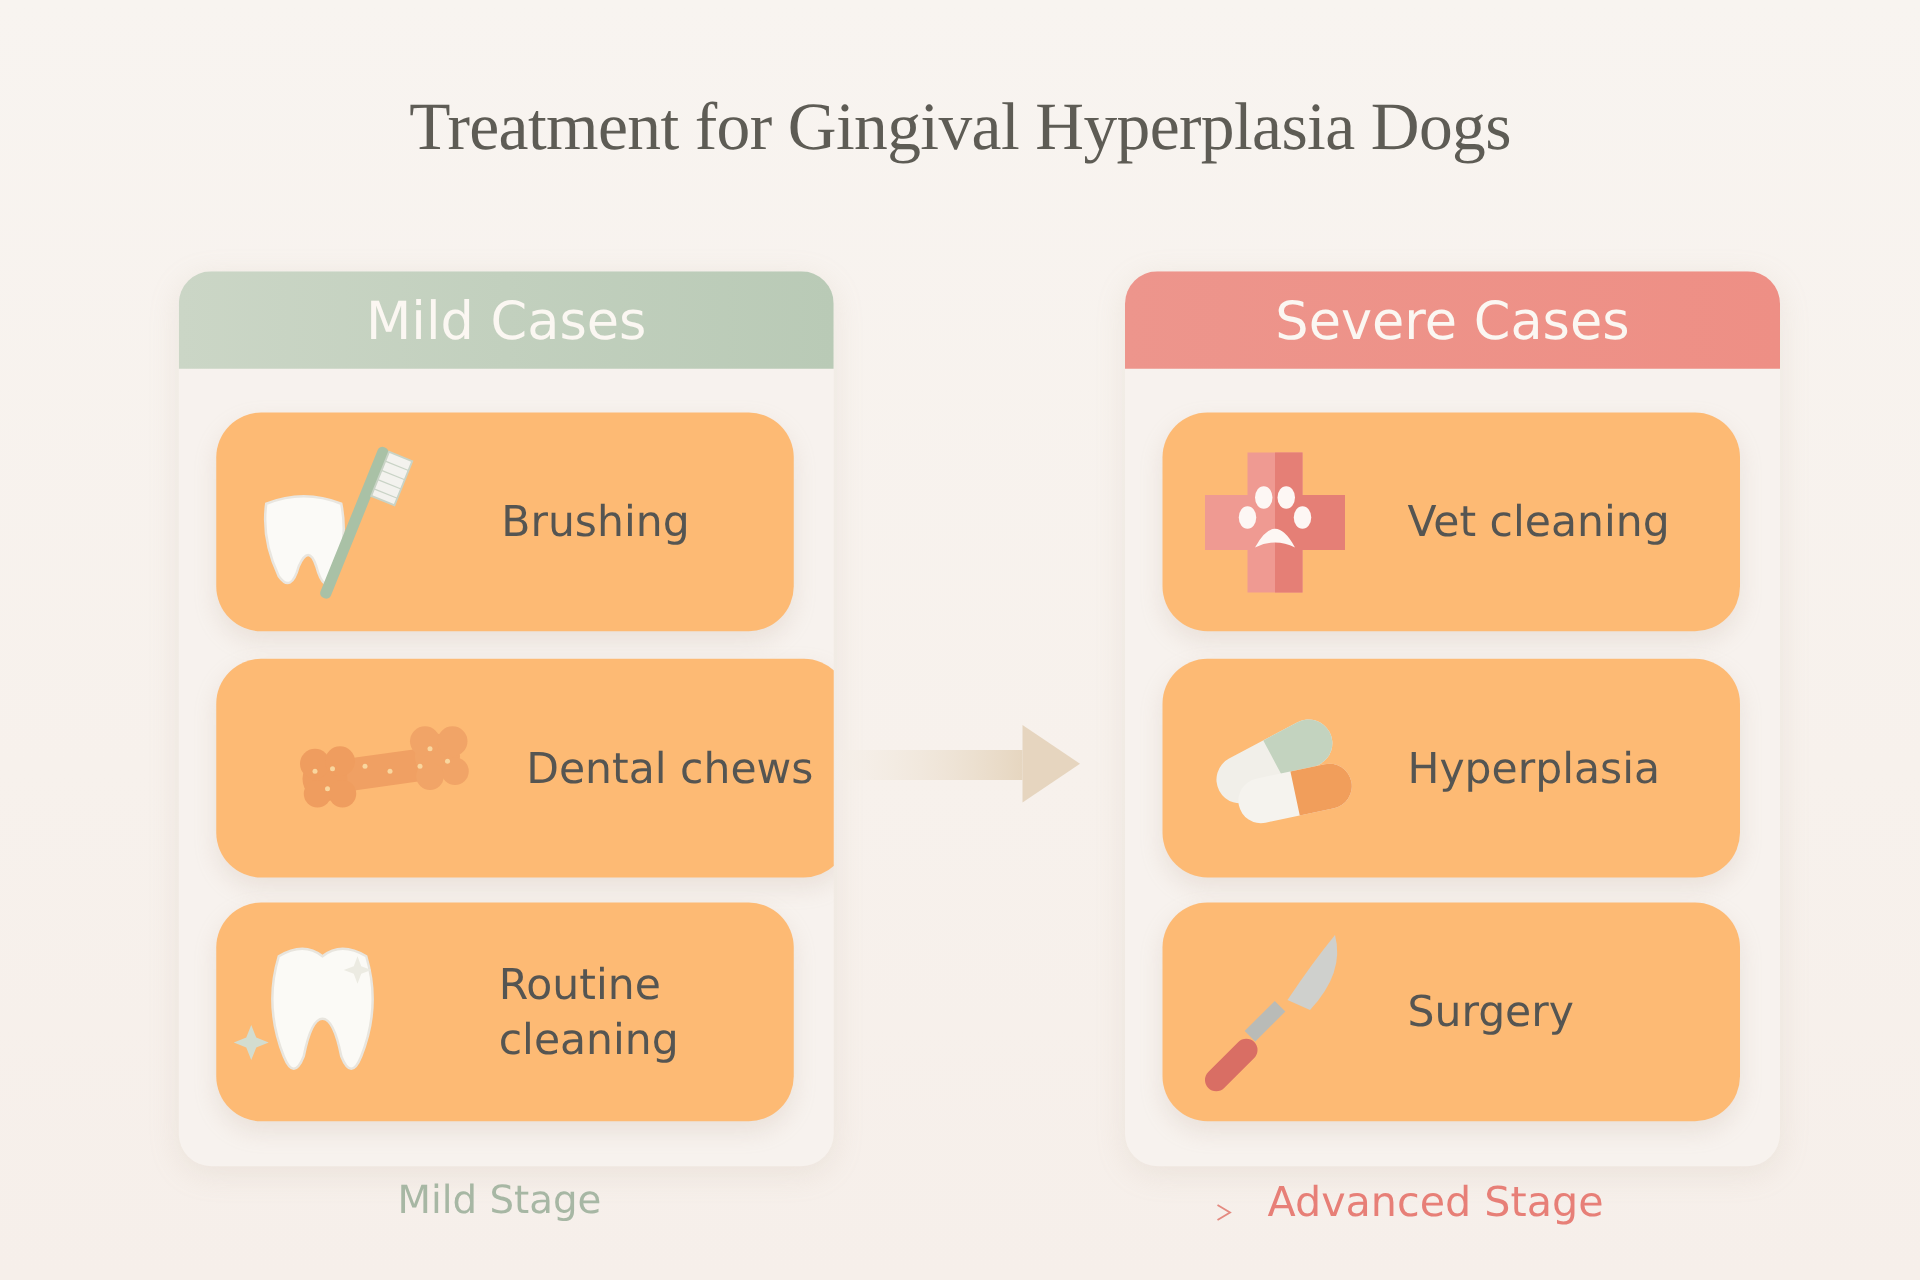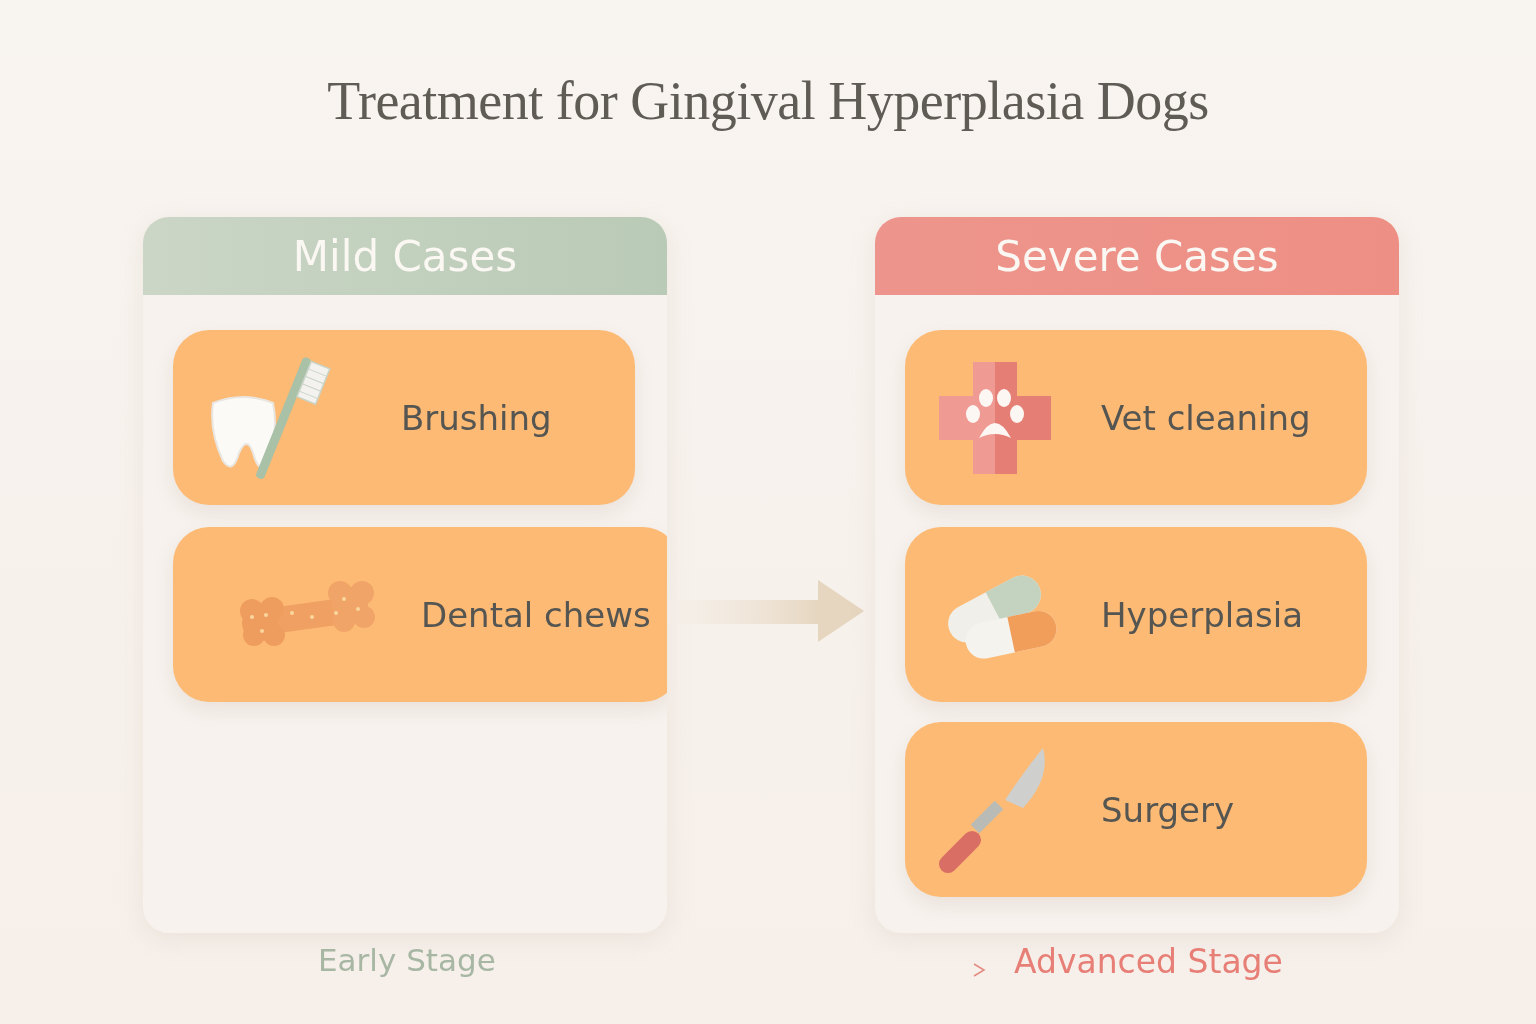--- a/index.html
+++ b/index.html
@@ -4,21 +4,21 @@
 <style>
   html,body{margin:0;padding:0;}
   body{width:1536px;height:1024px;overflow:hidden;position:relative;
     background:linear-gradient(180deg,#f8f4f0 0%,#f7f1ec 60%,#f6efea 100%);
     font-family:"DejaVu Sans","Liberation Sans",sans-serif;}
   .title{position:absolute;left:0;width:1536px;top:70px;text-align:center;
     font-family:"Liberation Serif","DejaVu Serif",serif;font-size:54px;color:#5e5c55;letter-spacing:-0.5px;}
   .panel{position:absolute;top:217px;width:524px;height:716px;border-radius:26px;
     background:#f7f2ee;box-shadow:0 6px 24px rgba(190,170,150,0.18);overflow:hidden;}
   .panel.mild{left:143px;}
-  .panel.severe{left:875px;}
+  .panel.severe{left:900px;}
   .panel-header{height:78px;display:flex;align-items:center;justify-content:center;
     font-size:42px;color:#fbf7f2;}
   .mild .panel-header{background:linear-gradient(90deg,#cbd6c6,#b9cab6);}
   .severe .panel-header{background:linear-gradient(90deg,#ed958c,#ee8f85);}
   .card{position:absolute;left:30px;width:462px;height:175px;border-radius:36px;
     background:#fdba74;box-shadow:0 8px 18px rgba(190,170,150,0.22);display:flex;align-items:center;}
   .card .icon{width:170px;height:150px;display:flex;align-items:center;justify-content:center;flex:none;}
   .card .label{font-size:34px;color:#555552;line-height:44px;}
   .arrow{position:absolute;left:668px;top:578px;}
   .footer-early{position:absolute;left:318px;top:942px;font-size:31px;color:#a7b7a4;}
@@ -72,20 +72,33 @@
             <circle cx="80" cy="52" r="2"></circle>
             <circle cx="112" cy="34" r="2"></circle>
             <circle cx="126" cy="44" r="2"></circle>
             <circle cx="104" cy="48" r="2"></circle>
           </g>
       </svg>
     </div>
     <div class="label" style="margin-left:24px;">Dental chews</div>
   </div>
 
+  <div class="card" style="top:505px;">
+    <div class="icon">
+      <svg width="150" height="150" viewBox="0 0 150 150">
+        <path d="M40 30 q20 -12 35 0 q15 -12 35 0 q12 40 -4 80 q-8 20 -16 0 q-6 -30 -15 -30 q-9 0 -15 30 q-8 20 -16 0 q-16 -40 -4 -80z" fill="#fbfaf6" stroke="#e8e5de" stroke-width="2"></path>
+        <path d="M14 95 l4 -10 l4 10 l10 4 l-10 4 l-4 10 l-4 -10 l-10 -4z" fill="#d3ddd0"></path>
+        <path d="M100 38 l3 -8 l3 8 l8 3 l-8 3 l-3 8 l-3 -8 l-8 -3z" fill="#ecebe2"></path>
+      </svg>
+    </div>
+    <div class="label" style="margin-left:56px;">
+      <div>Routine</div>
+      <div>cleaning</div>
+    </div>
+  </div>
 </div>
 
 <div class="arrow">
   <svg width="200" height="66" viewBox="0 0 200 66">
     <defs>
         <linearGradient id="ag" x1="0" x2="1">
           <stop offset="0" stop-color="#f5efe8" stop-opacity="0.4"></stop>
           <stop offset="1" stop-color="#e6d6c0"></stop>
         </linearGradient>
       </defs>
@@ -135,21 +148,21 @@
       <svg width="140" height="140" viewBox="0 0 140 140">
         <path d="M118 8 q8 30 -20 60 l-18 -8 q20 -30 38 -52z" fill="#cfd0cd"></path>
         <rect x="56" y="60" width="12" height="34" fill="#b9bbb7" transform="rotate(45 62 77)"></rect>
         <rect x="26" y="86" width="18" height="52" rx="9" fill="#d96e64" transform="rotate(45 35 112)"></rect>
       </svg>
     </div>
     <div class="label" style="margin-left:16px;">Surgery</div>
   </div>
 </div>
 
-<div class="footer-early">Early Stage</div>
+<div class="footer-early">Mild Stage</div>
 <div class="footer-line">
   <svg width="470" height="20" viewBox="0 0 470 20">
     <defs>
         <linearGradient id="lg" x1="0" x2="1">
           <stop offset="0" stop-color="#c9c2b8"></stop>
           <stop offset="1" stop-color="#e48a80"></stop>
         </linearGradient>
       </defs>
     <line x1="0" y1="8" x2="465" y2="8" stroke="url(#lg)" stroke-width="1.5"></line>
     <polyline points="456,2 466,8 456,14" fill="none" stroke="#e48a80" stroke-width="1.5"></polyline>

